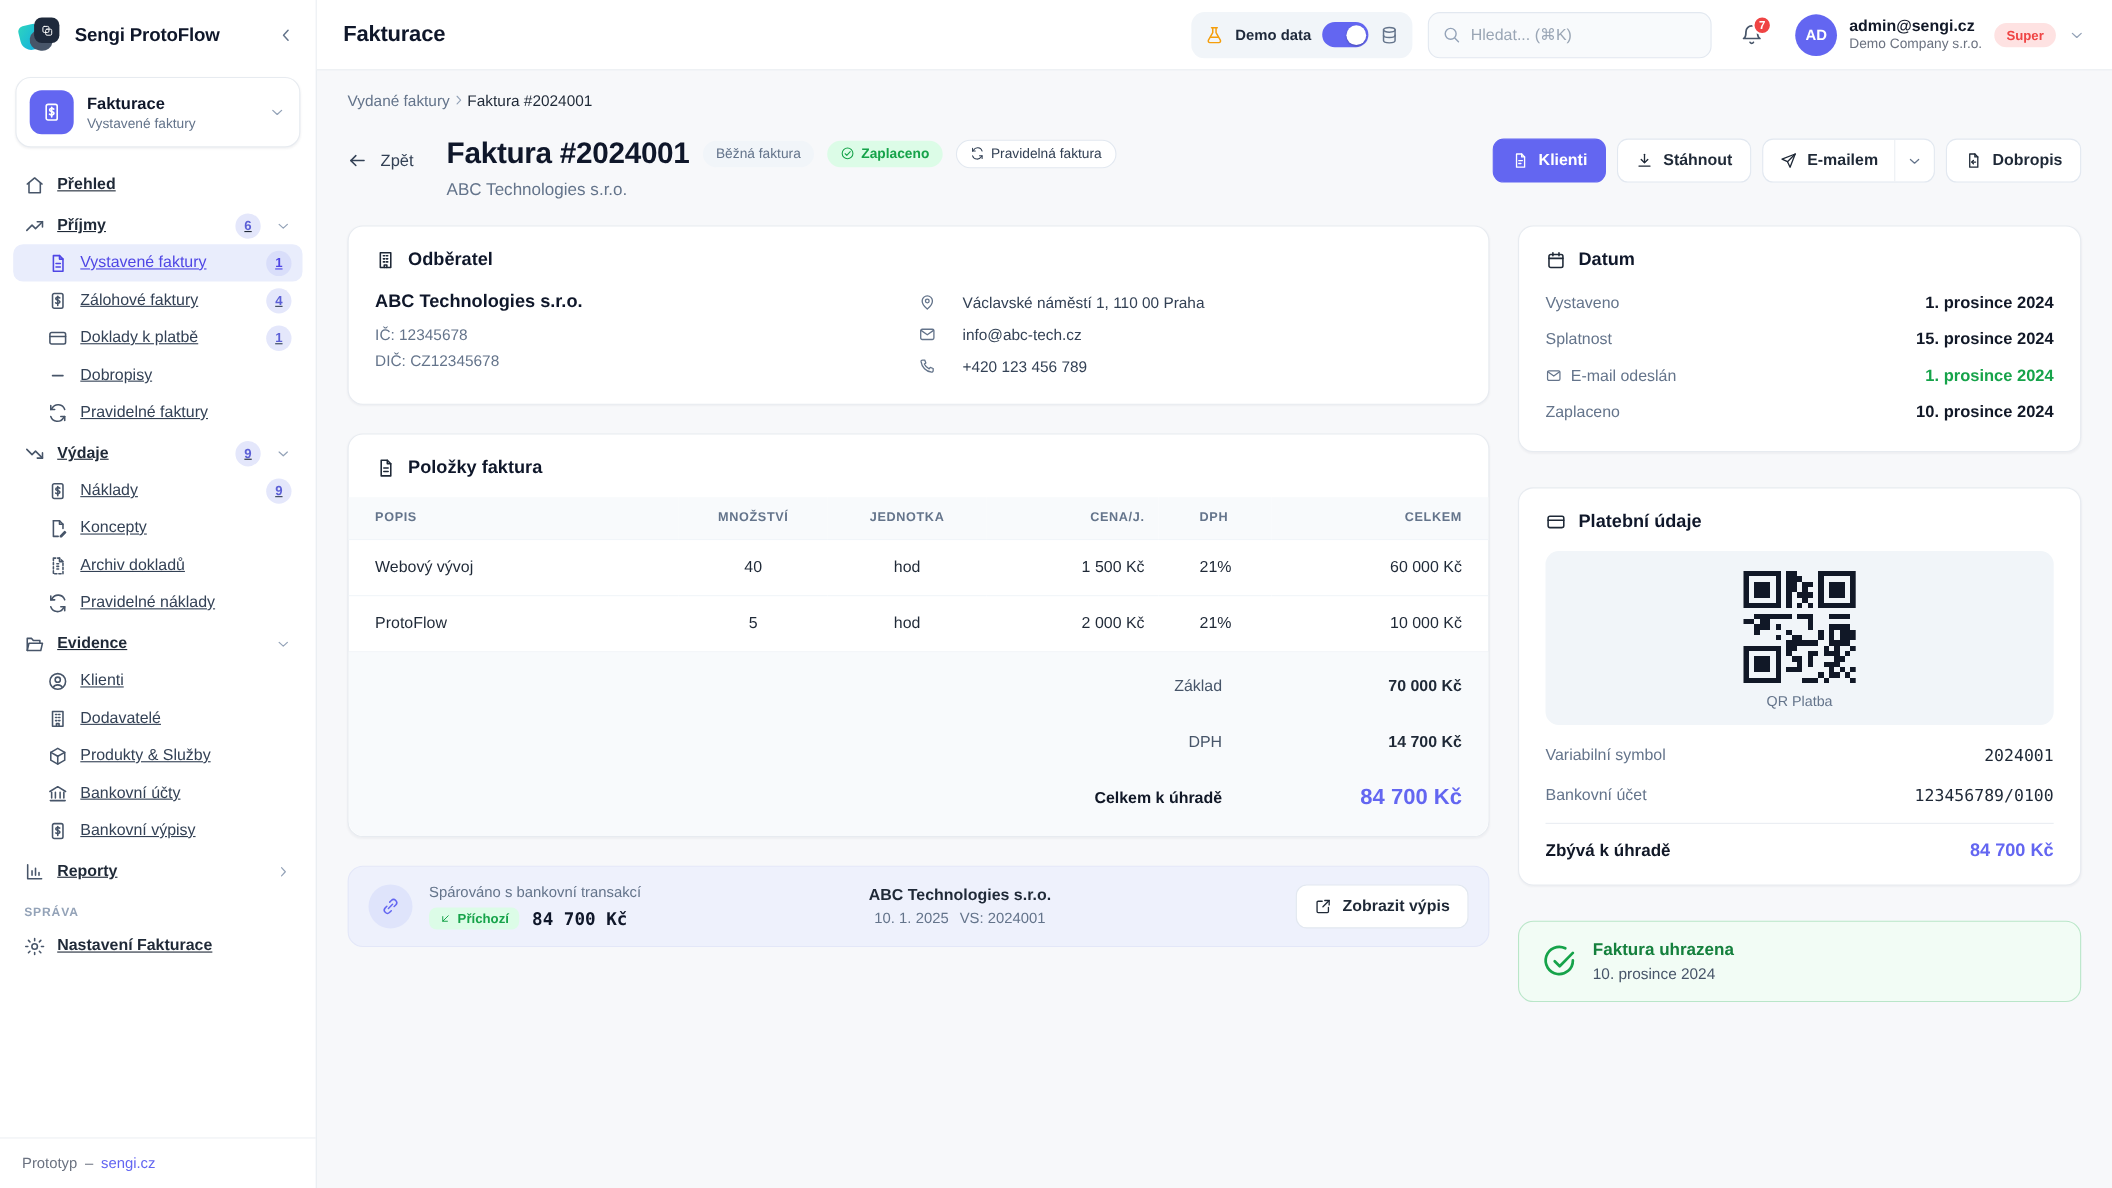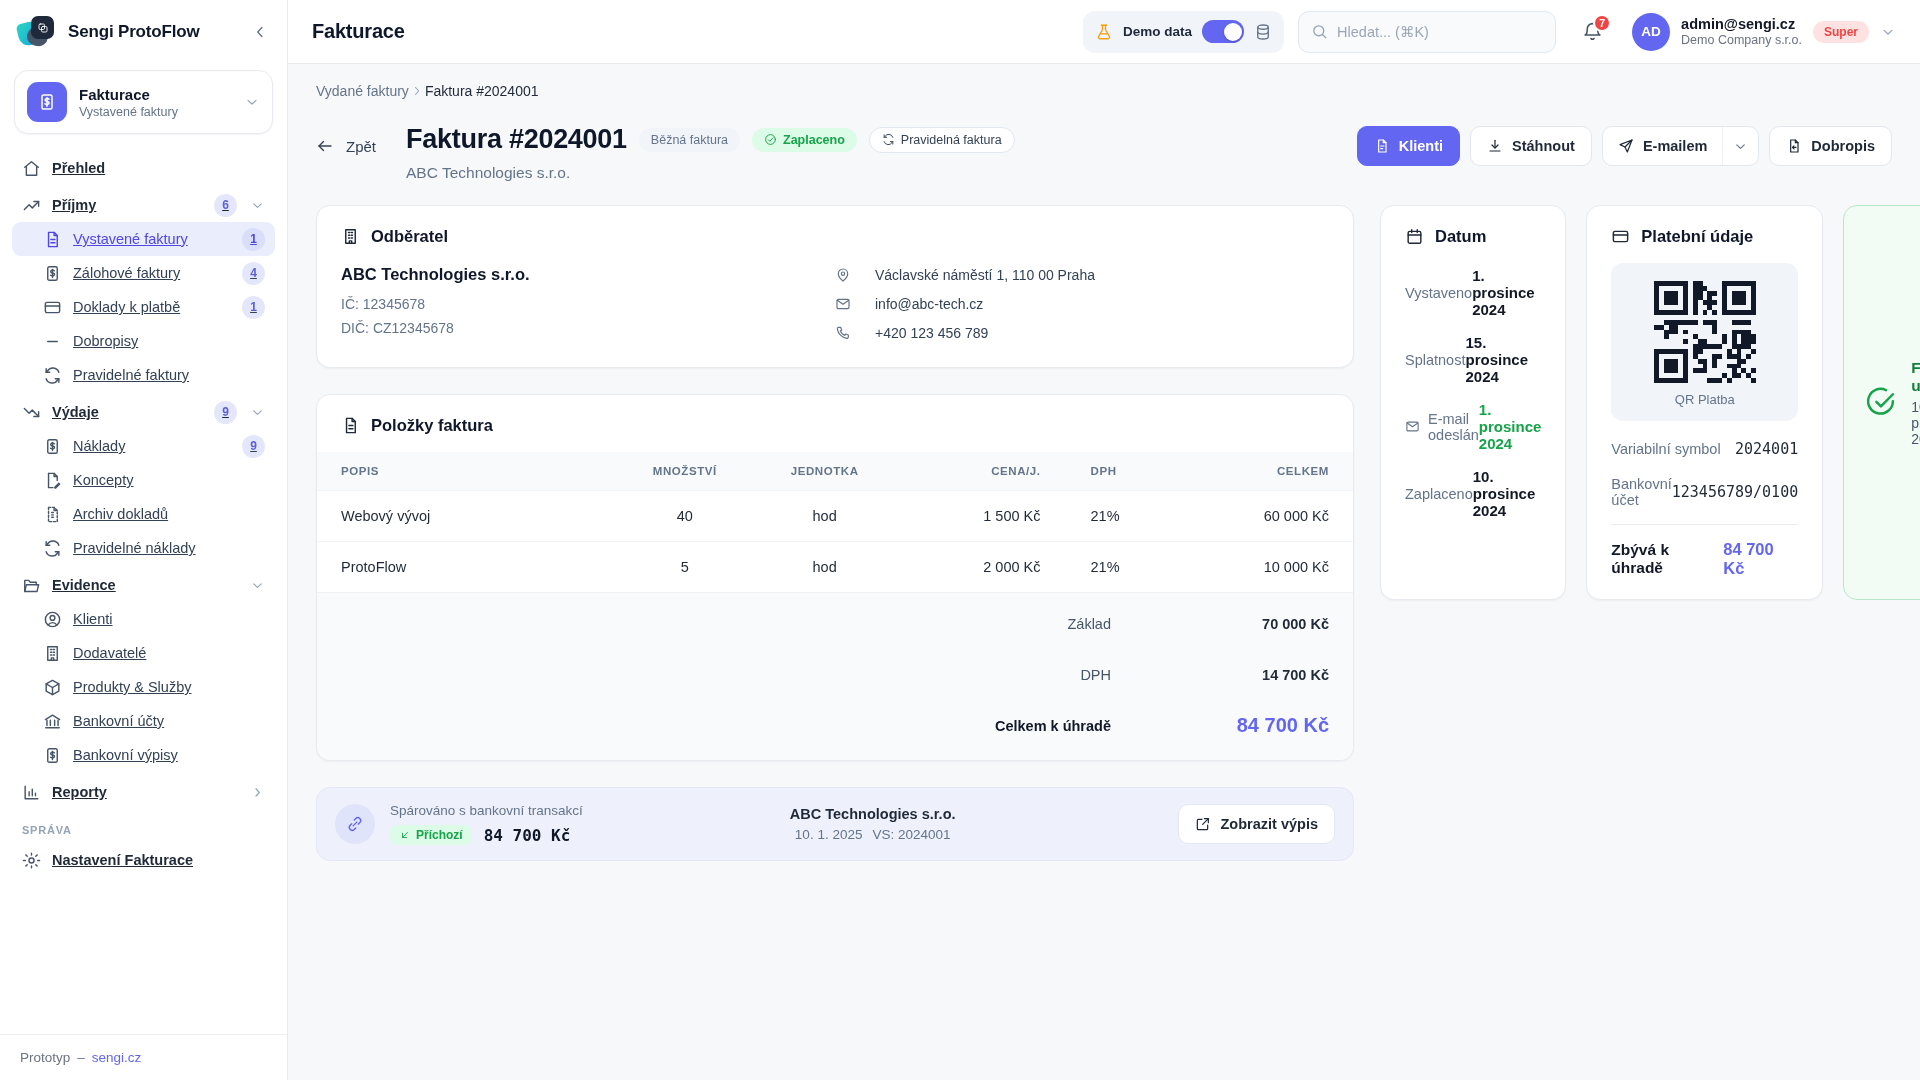--- a/index.html
+++ b/index.html
@@ -102,21 +102,21 @@
   .btn svg { width:16px; height:16px; }
   .btn-primary { background:#6366f1; border-color:#6366f1; color:#fff; }
   .btn-split { display:flex; align-items:stretch; border:1px solid #e2e8f0; border-radius:10px; background:#fff; overflow:hidden; height:40px; }
   .btn-split .seg1 { display:flex; align-items:center; gap:9px; padding:0 15px; font-size:14.5px; font-weight:600; color:#1f2937; cursor:pointer; }
   .btn-split .seg1 svg { width:16px; height:16px; }
   .btn-split .seg2 { display:flex; align-items:center; padding:0 10px; border-left:1px solid #eceff3; color:#64748b; cursor:pointer; }
   .btn-split .seg2 svg { width:15px; height:15px; }
 
   .grid { display:flex; gap:26px; margin-top:23px; align-items:flex-start; }
   .col-left { flex:1; min-width:0; display:flex; flex-direction:column; gap:26px; }
-  .col-right { width:512px; min-width:512px; display:flex; gap:20px; }
+  .col-right { width:512px; min-width:512px; display:flex; flex-direction:column; gap:32px; }
   .card { background:#fff; border:1px solid #e7ebf0; border-radius:14px; box-shadow:0 1px 2px rgba(15,23,42,.04); }
   .card-head { display:flex; align-items:center; gap:11px; padding:21px 24px 0; }
   .card-head .ci { width:19px; height:19px; color:#1f2937; }
   .card-head .ci svg { width:19px; height:19px; }
   .card-title { font-size:16.5px; font-weight:700; }
 
   
   .customer-body { display:flex; padding:19px 24px 26px; }
   .cust-left { width:50%; }
   .cust-name { font-size:16.5px; font-weight:700; }

